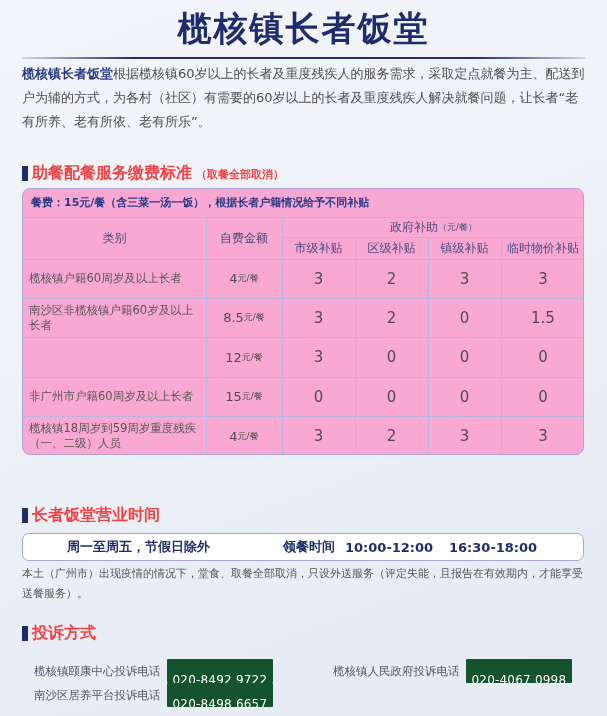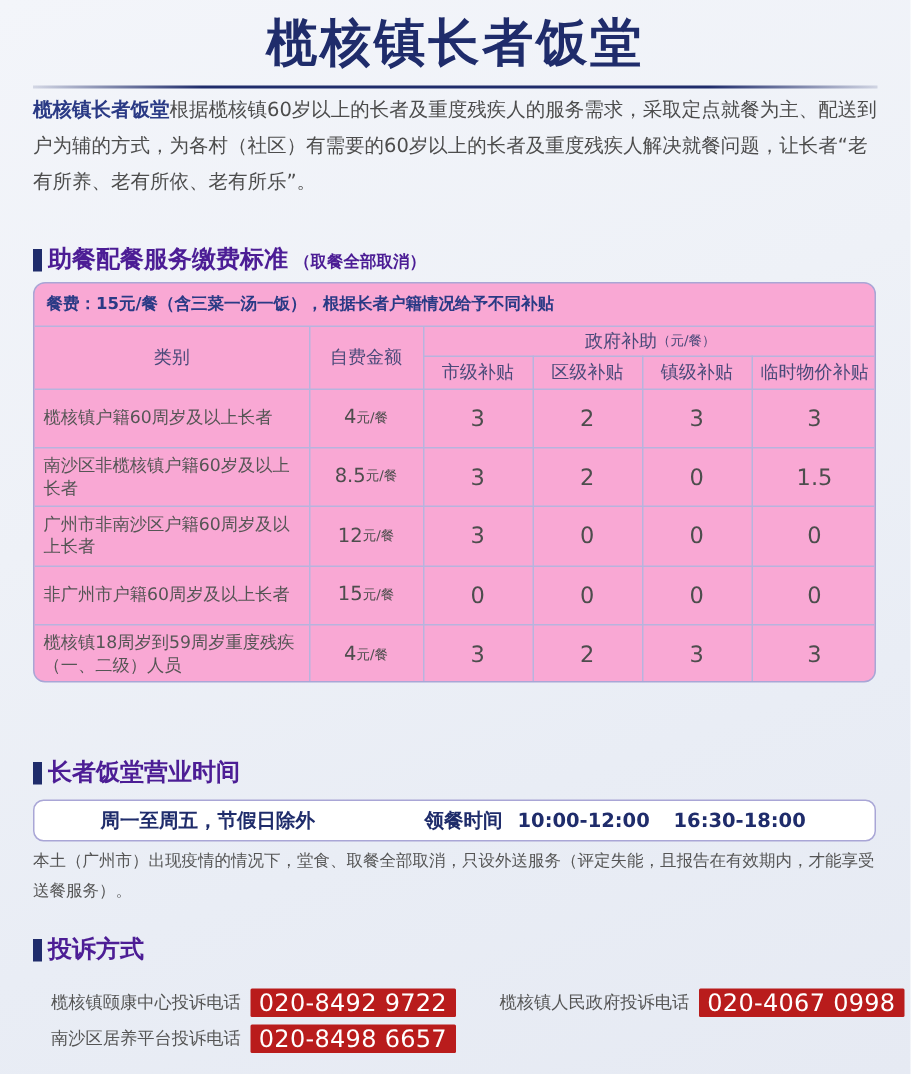--- a/index.html
+++ b/index.html
@@ -20,21 +20,21 @@
     background: linear-gradient(90deg, rgba(31,44,107,0.15), #1f2c6b 20%, #1f2c6b 80%, rgba(31,44,107,0.15));
   }
   .intro {
     position: absolute; left: 22px; top: 62px; width: 565px;
     font-size: 13px; line-height: 24px; color: #4d4d4d;
   }
   .intro .brand { color: #2a3a85; font-weight: bold; }
 
   .section-head {
     position: absolute; left: 22px; display: flex; align-items: baseline;
-    color: #4c1d95; font-weight: bold; font-size: 16px;
+    color: #ef4444; font-weight: bold; font-size: 16px;
   }
   .section-head .bar {
     display: inline-block; width: 6px; height: 15px; background: #1f2c6b;
     margin-right: 4px; align-self: center;
   }
   .section-head .sub { font-size: 11px; margin-left: 4px; }
 
   .fee-table {
     position: absolute; left: 22px; top: 188px; width: 562px; height: 267px;
     border: 1.5px solid #a9a6d6; border-radius: 8px; background: #f9a8d4;
@@ -68,22 +68,22 @@
   .hours-box .slot2 { position: absolute; left: 426px; }
   .note {
     position: absolute; left: 22px; top: 564px; width: 565px;
     font-size: 11px; line-height: 20px; color: #555;
   }
 
   .contact-row {
     position: absolute; display: flex; align-items: center; font-size: 11.5px; color: #555;
   }
   .phone {
-    display: inline-block; background: #b91c1c; color: #fff; font-size: 16px;
-    padding: 0 6px; height: 19px; line-height: 19px; margin-left: 6px;
+    display: inline-block; background: #14532d; color: #fff; font-size: 12px;
+    padding: 12px 6px; height: 19px; line-height: 19px; margin-left: 6px;
     border-radius: 1px; letter-spacing: 0.2px;
   }
 </style>
 </head>
 <body>
 
 <div class="title">榄核镇长者饭堂</div>
 <div class="title-rule"></div>
 
 <div class="intro">
@@ -135,21 +135,20 @@
   <div class="cell cat" style="left:0; top:109px; width:183px; height:39px;">南沙区非榄核镇户籍60岁及以上长者</div>
   <div class="cell amt" style="left:183px; top:109px; width:76px; height:39px;">
       <span>8.5</span>
       <span class="unit">元/餐</span>
     </div>
   <div class="cell num" style="left:259px; top:109px; width:73px; height:39px;">3</div>
   <div class="cell num" style="left:332px; top:109px; width:73px; height:39px;">2</div>
   <div class="cell num" style="left:405px; top:109px; width:73px; height:39px;">0</div>
   <div class="cell num" style="left:478px; top:109px; width:84px; height:39px;">1.5</div>
 
-  <div class="cell cat" style="left:0; top:148px; width:183px; height:40px;">广州市非南沙区户籍60周岁及以上长者</div>
   <div class="cell amt" style="left:183px; top:148px; width:76px; height:40px;">
       <span>12</span>
       <span class="unit">元/餐</span>
     </div>
   <div class="cell num" style="left:259px; top:148px; width:73px; height:40px;">3</div>
   <div class="cell num" style="left:332px; top:148px; width:73px; height:40px;">0</div>
   <div class="cell num" style="left:405px; top:148px; width:73px; height:40px;">0</div>
   <div class="cell num" style="left:478px; top:148px; width:84px; height:40px;">0</div>
 
   <div class="cell cat" style="left:0; top:188px; width:183px; height:39px;">非广州市户籍60周岁及以上长者</div>

